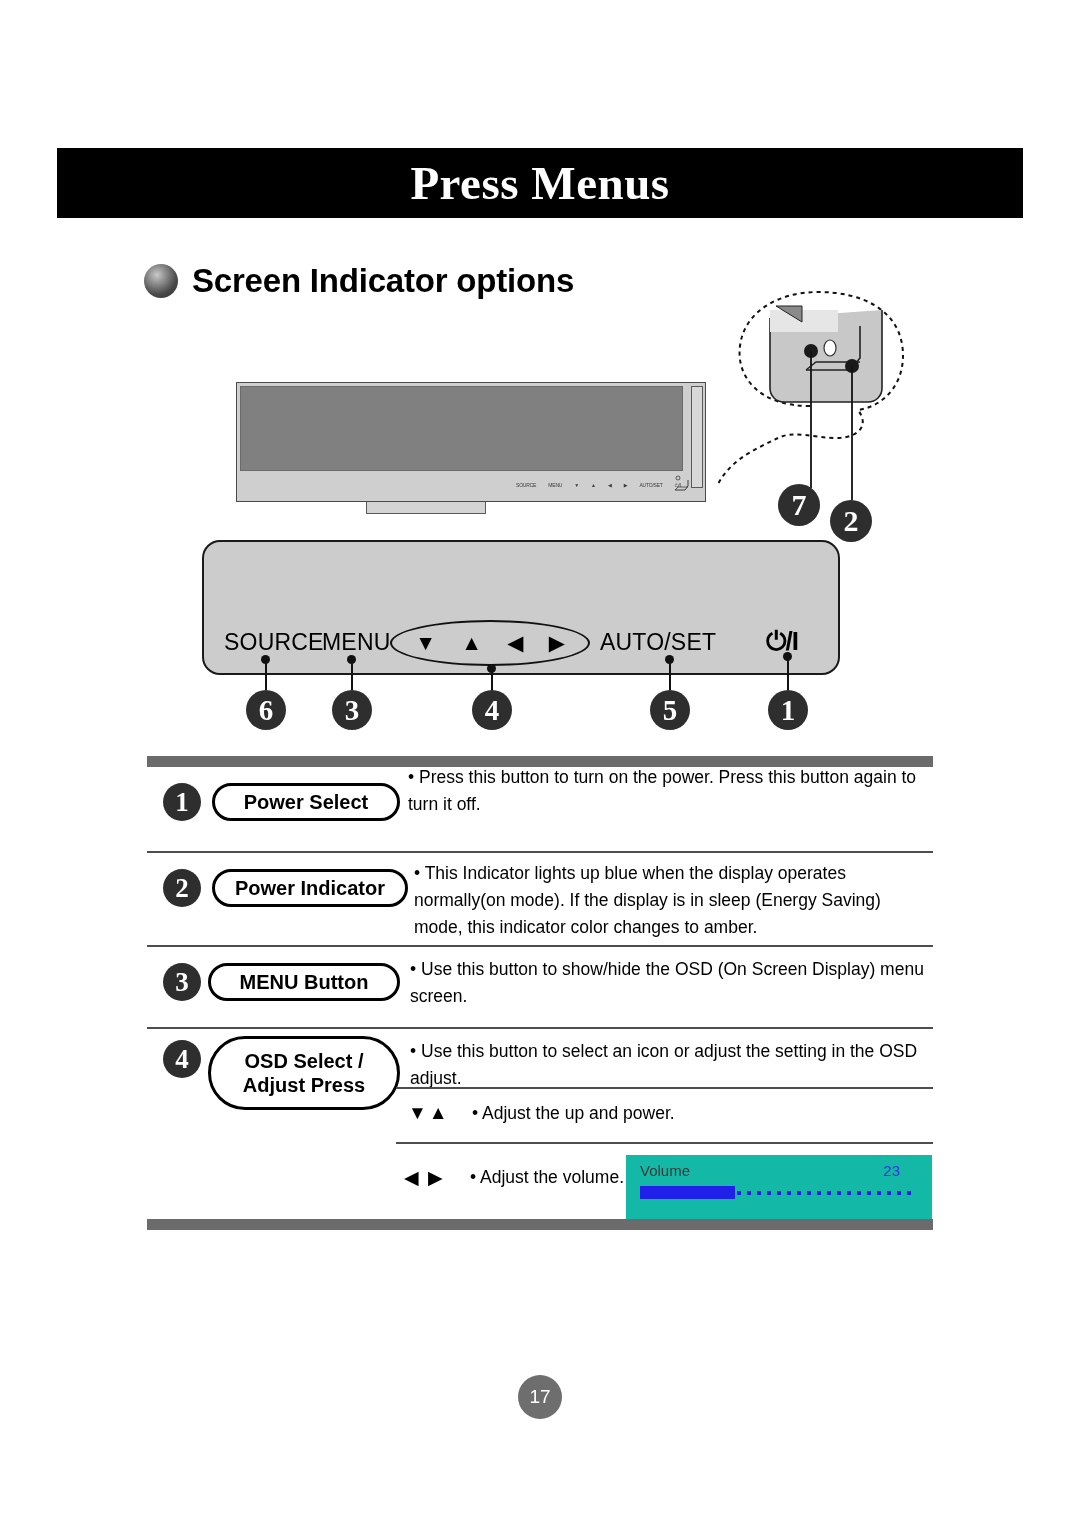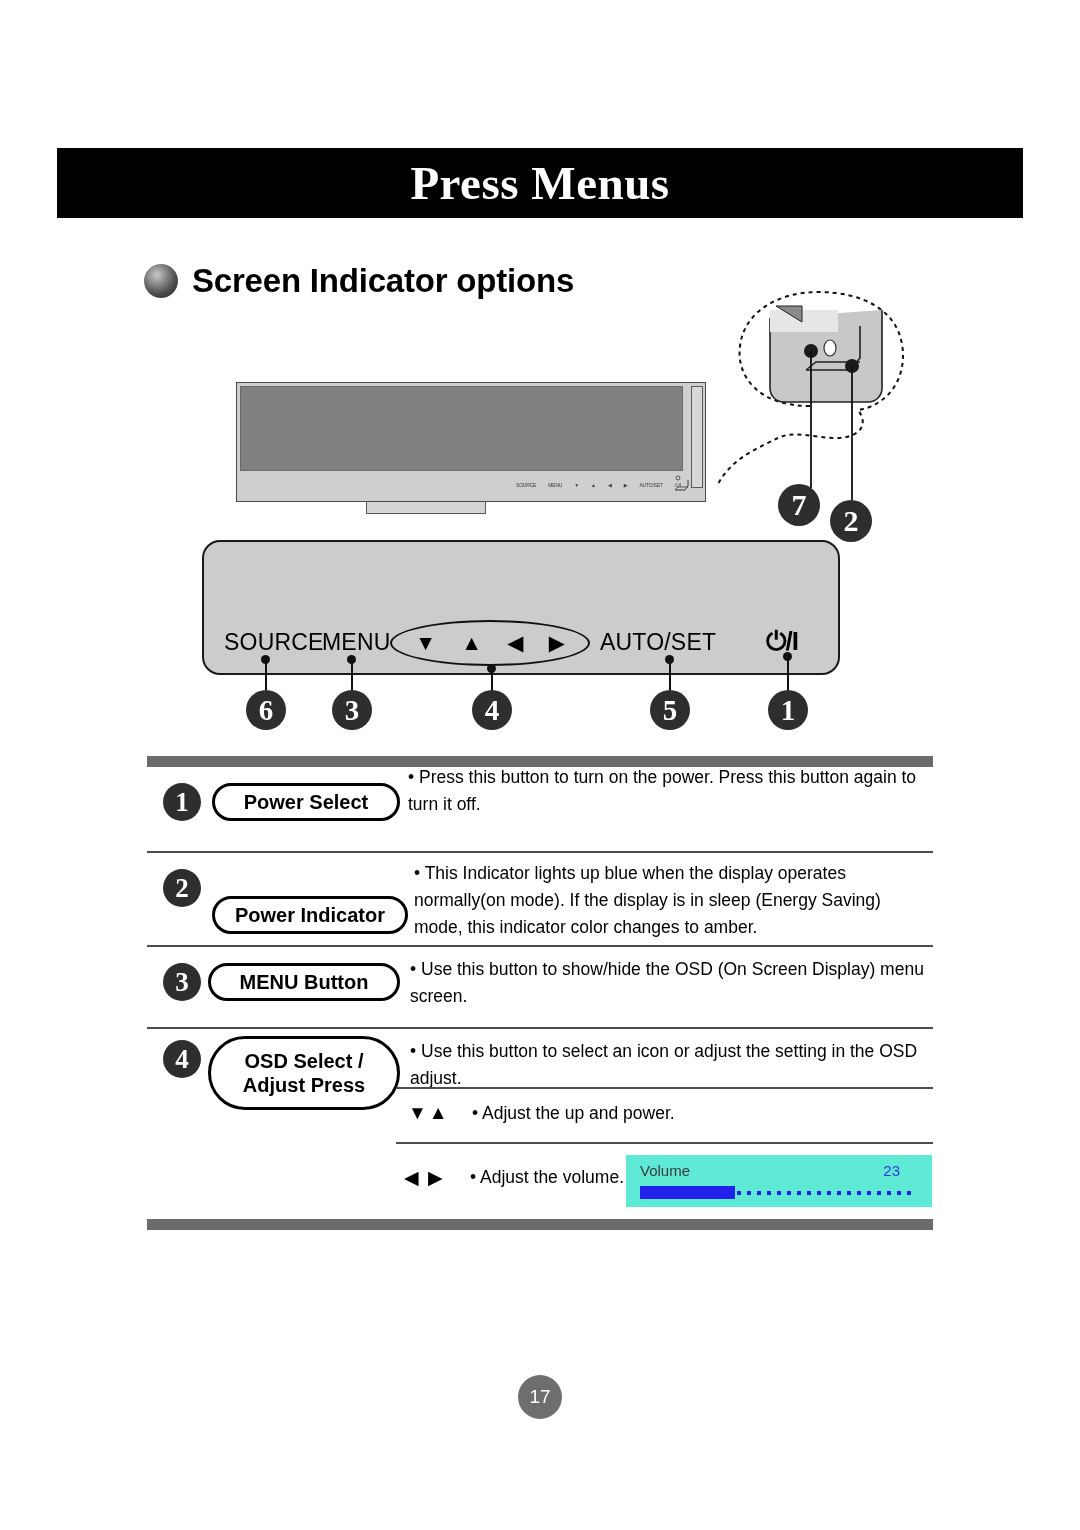--- a/index.html
+++ b/index.html
@@ -283,22 +283,22 @@
     letter-spacing: 2px;
     color: #000;
   }
 
   
   .volume-osd {
     position: absolute;
     left: 626px;
     top: 1155px;
     width: 306px;
-    height: 52px;
-    background: #5eead4;
+    height: 64px;
+    background: #14b8a6;
   }
   .volume-label {
     position: absolute;
     left: 14px;
     top: 7px;
     font-size: 15px;
     color: #3a3a3a;
   }
   .volume-value {
     position: absolute;
@@ -432,21 +432,21 @@
 <div class="table-bar"></div>
 
 <div class="num-circle row-num" style="left:163px; top:783px;">1</div>
 <div class="pill" style="left:212px; top:783px; width:188px; height:38px; font-size:20px;">
   <span>Power Select</span>
 </div>
 <div class="desc" style="left:408px; top:764px; width:520px;">• Press this button to turn on the power. Press this button again to turn it off.</div>
 <div class="rule" style="left:147px; top:851px; width:786px;"></div>
 
 <div class="num-circle row-num" style="left:163px; top:869px;">2</div>
-<div class="pill" style="left:212px; top:896px; width:196px; height:38px; font-size:20px;">
+<div class="pill" style="left:212px; top:869px; width:196px; height:38px; font-size:20px;">
   <span>Power Indicator</span>
 </div>
 <div class="desc" style="left:414px; top:860px; width:514px;">• This Indicator lights up blue when the display operates normally(on mode). If the display is in sleep (Energy Saving) mode, this indicator color changes to amber.</div>
 <div class="rule" style="left:147px; top:945px; width:786px;"></div>
 
 <div class="num-circle row-num" style="left:163px; top:963px;">3</div>
 <div class="pill" style="left:208px; top:963px; width:192px; height:38px; font-size:20px;">
   <span>MENU Button</span>
 </div>
 <div class="desc" style="left:410px; top:956px; width:518px;">• Use this button to show/hide the OSD (On Screen Display) menu screen.</div>

